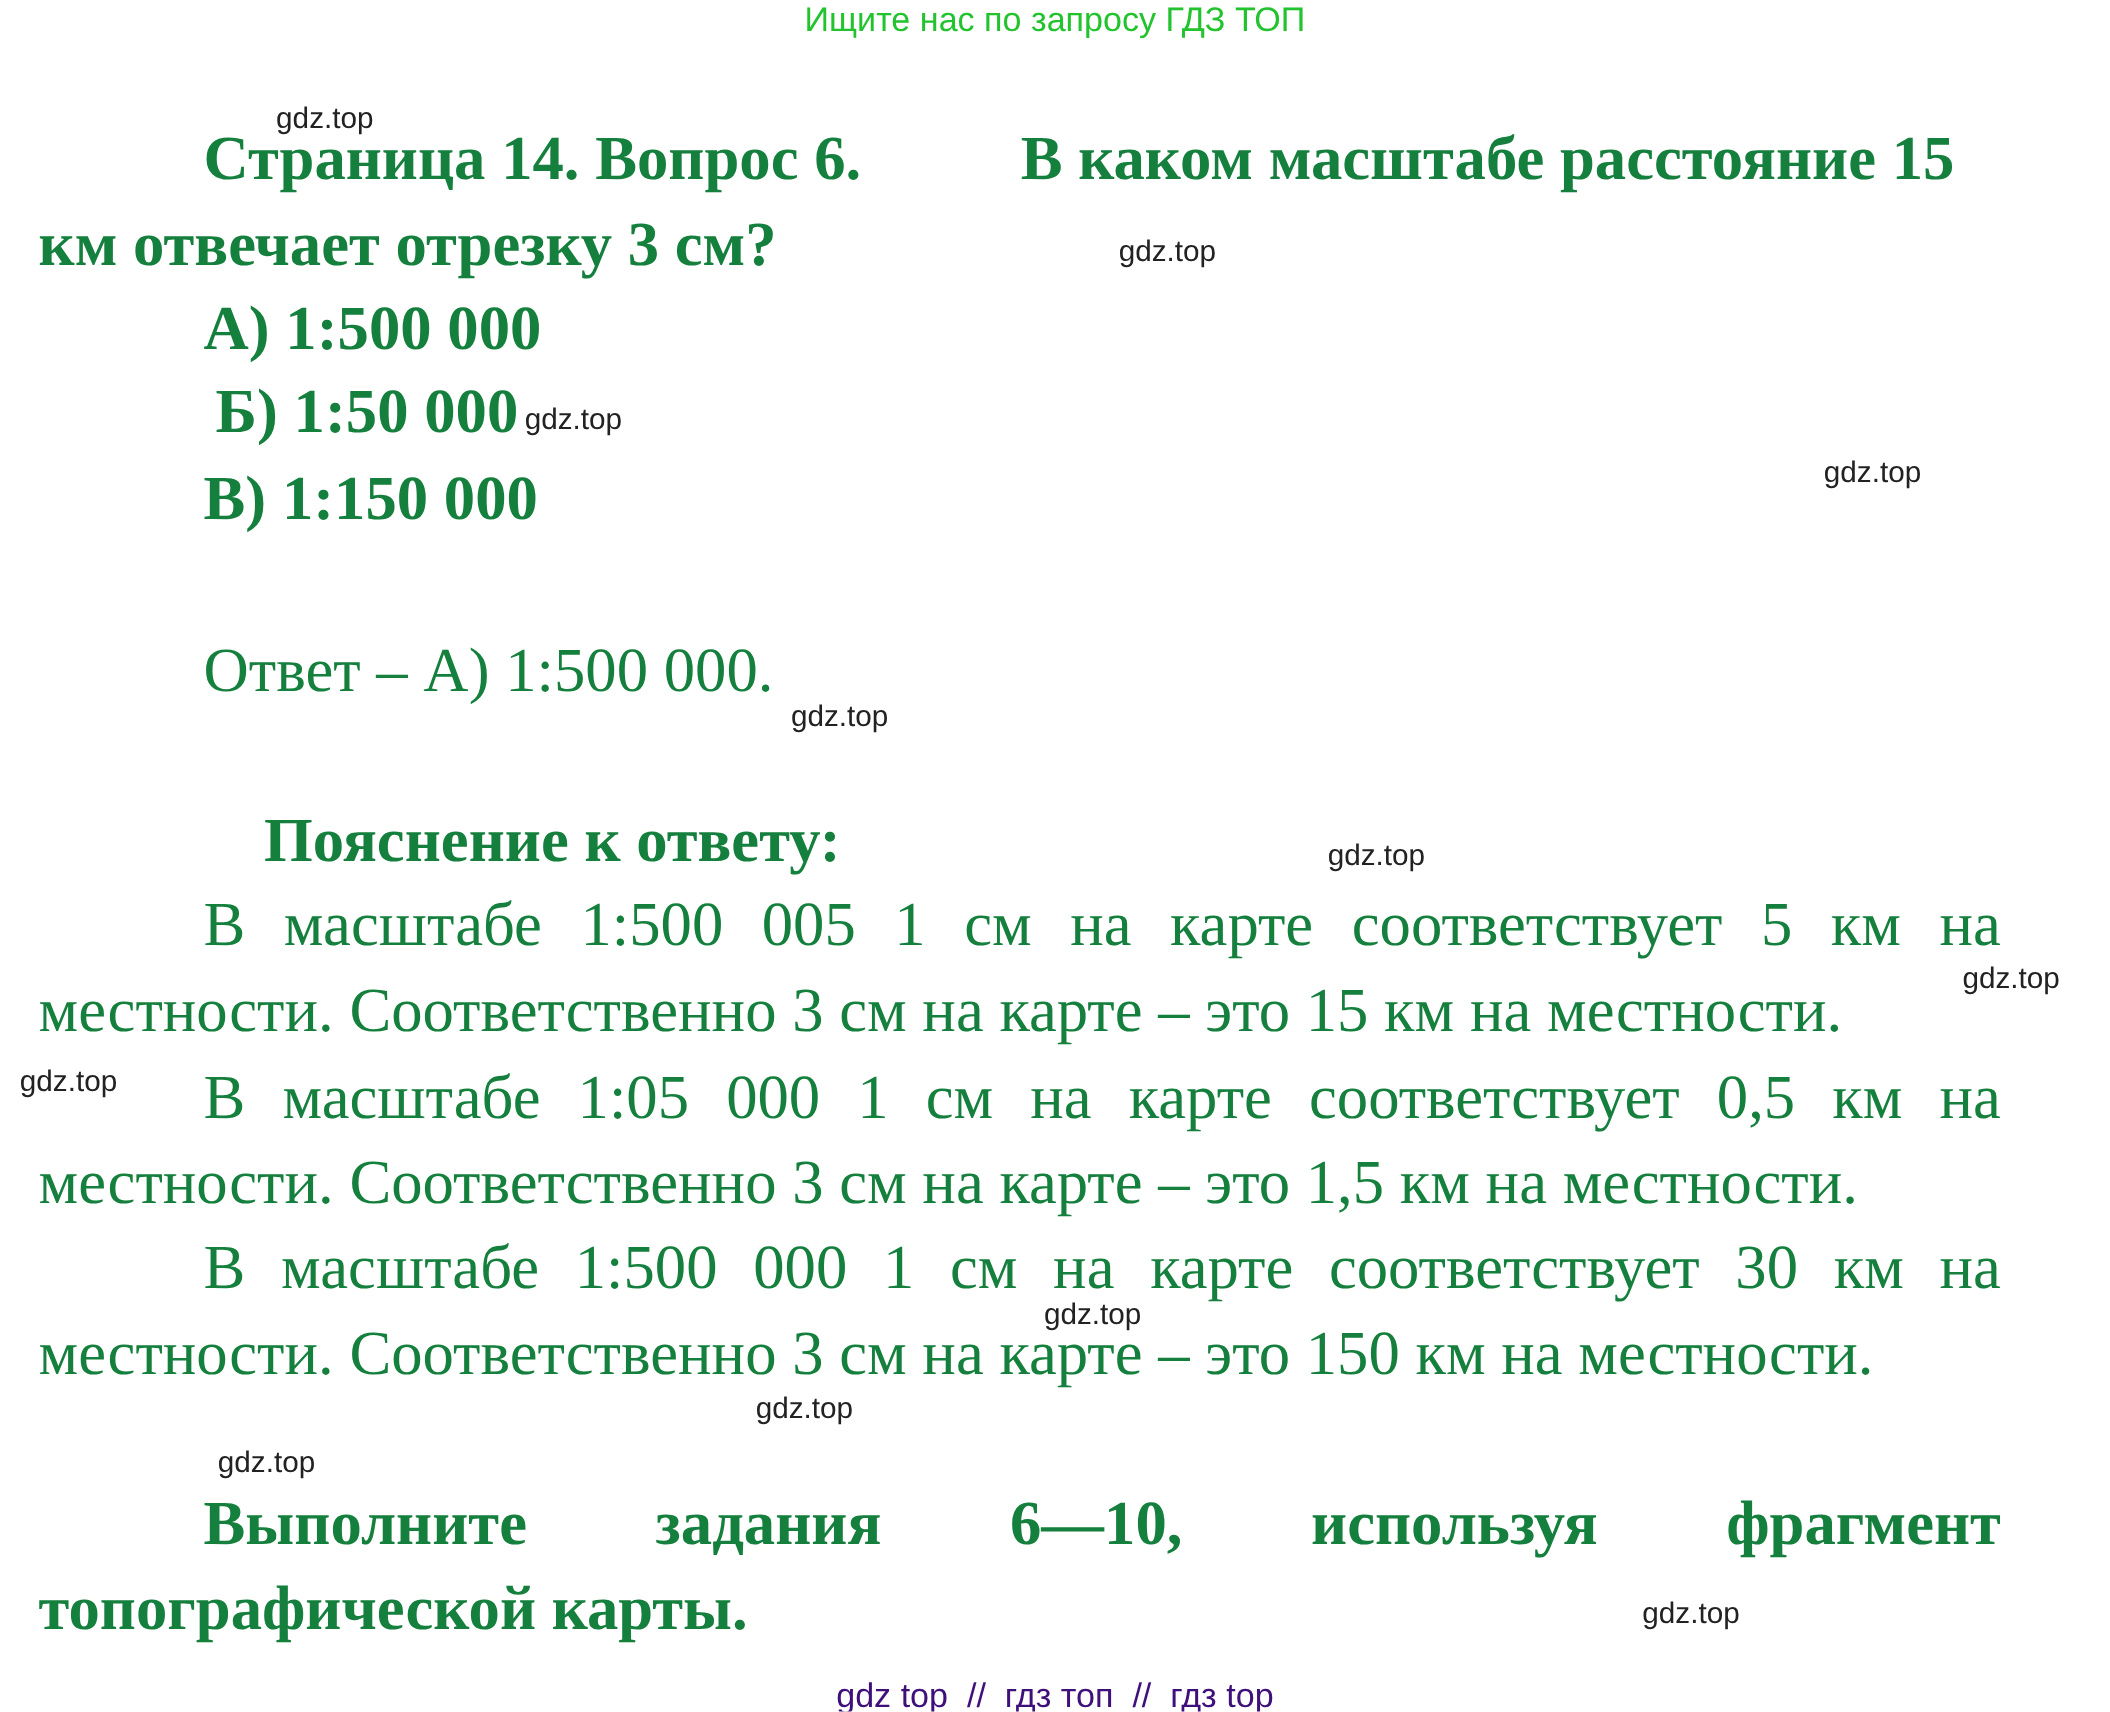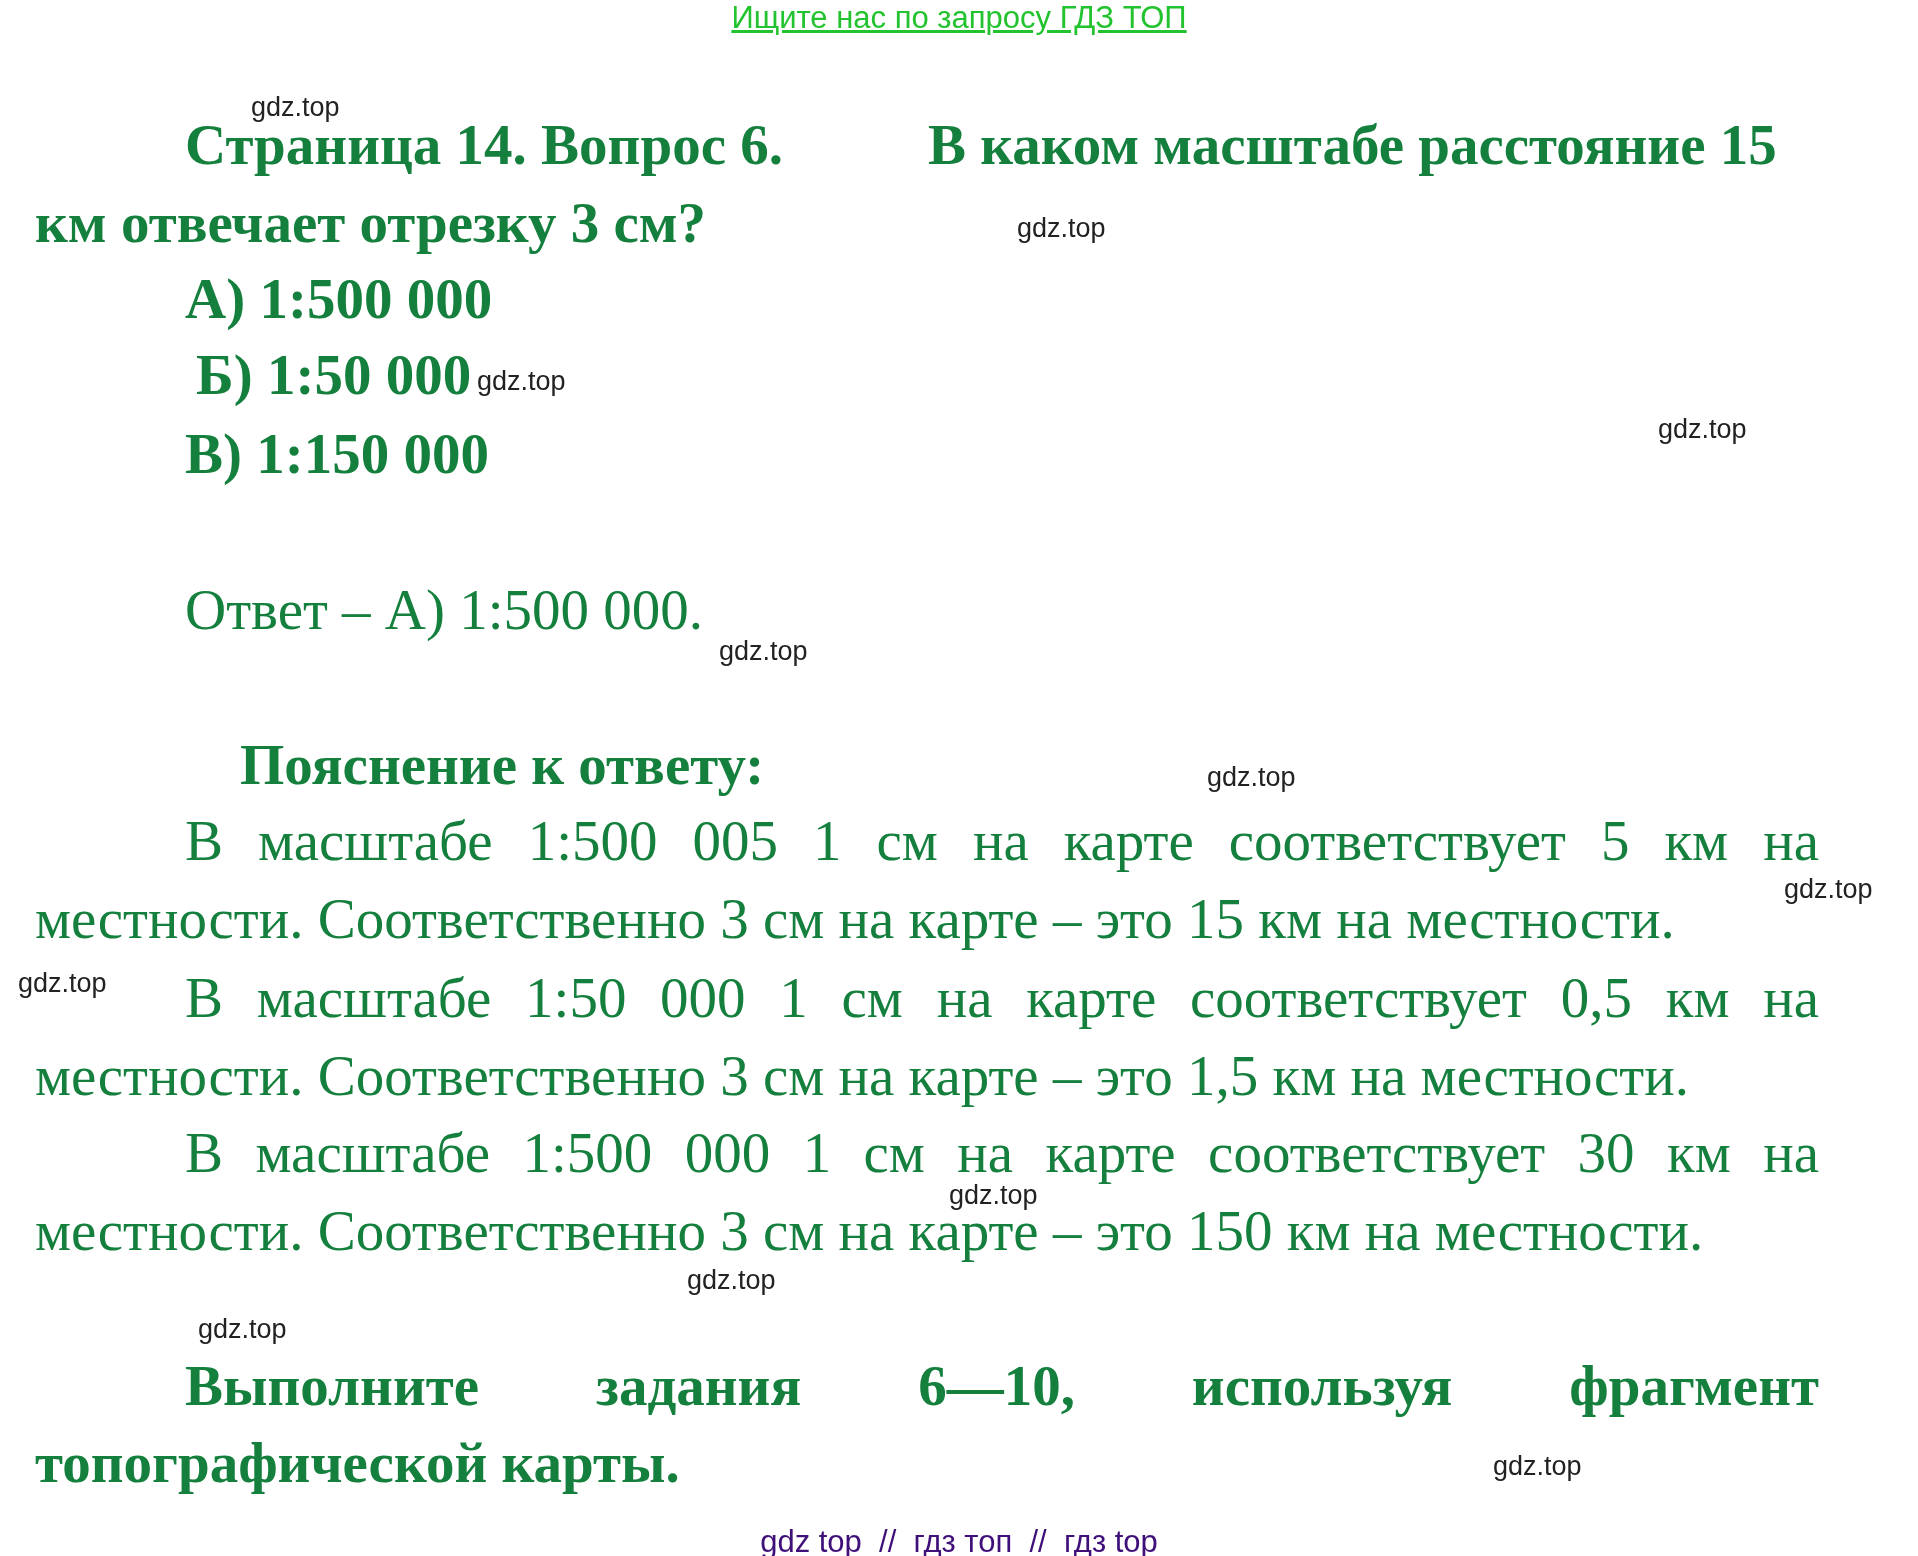--- a/index.html
+++ b/index.html
@@ -9,37 +9,37 @@
   .footer { top:1522px; left:0; width:1918px; text-align:center; font-family:"Liberation Sans", sans-serif; font-size:31px; line-height:40px; }
   .serif { font-family:"Liberation Serif", serif; color:#15803d; }
   .bold { font-weight:bold; }
   .big { font-size:57px; line-height:66px; }
   .just { left:35px; width:1784px; text-align:justify; text-align-last:justify; white-space:normal; }
   .wm { font-family:"Liberation Sans", sans-serif; font-size:27px; color:#222; line-height:30px;text-align:center; }
 </style>
 </head>
 <body>
 
-<div class="abs header" style="color:#22c32e;text-decoration:underline;">Ищите нас по запросу ГДЗ ТОП</div>
+<div class="abs header" style="color:#22c32e;">Ищите нас по запросу ГДЗ ТОП</div>
 
 <div class="abs serif bold big" style="left:185px; top:112px;">Страница 14. Вопрос 6.</div>
 <div class="abs serif bold big" style="left:928px; top:112px;text-align:center;">В каком масштабе расстояние 15</div>
 <div class="abs serif bold big" style="left:35px; top:190px;">км отвечает отрезку 3 см?</div>
 
 <div class="abs serif bold big" style="left:185px; top:266px;">А) 1:500 000</div>
 <div class="abs serif bold big" style="left:196px; top:342px;">Б) 1:50 000</div>
 <div class="abs serif bold big" style="left:185px; top:421px;">В) 1:150 000</div>
 
 <div class="abs serif big" style="left:185px; top:577px;">Ответ – А) 1:500 000.</div>
 
 <div class="abs serif bold big" style="left:200px; top:732px;margin-left:40px;">Пояснение к ответу:</div>
 
 <div class="abs serif big just" style="top:808px; padding-left:150px; width:1634px;"><span>В масштабе 1:500 005 1 см на карте соответствует 5 км на</span></div>
 <div class="abs serif big" style="left:35px; top:886px;">местности. Соответственно 3 см на карте – это 15 км на местности.</div>
-<div class="abs serif big just" style="top:965px; padding-left:150px; width:1634px;"><span>В масштабе 1:50 000 1 см на карте соответствует 0,5 км на</span></div>
+<div class="abs serif big just" style="top:965px; padding-left:150px; width:1634px;"><span>В масштабе 1:05 000 1 см на карте соответствует 0,5 км на</span></div>
 <div class="abs serif big" style="left:35px; top:1043px;">местности. Соответственно 3 см на карте – это 1,5 км на местности.</div>
 <div class="abs serif big just" style="top:1120px; padding-left:150px; width:1634px;"><span>В масштабе 1:500 000 1 см на карте соответствует 30 км на</span></div>
 <div class="abs serif big" style="left:35px; top:1198px;">местности. Соответственно 3 см на карте – это 150 км на местности.</div>
 
 <div class="abs serif bold big just" style="top:1353px; padding-left:150px; width:1634px;"><span>Выполните задания 6—10, используя фрагмент</span></div>
 <div class="abs serif bold big" style="left:35px; top:1430px;text-align:center;">топографической карты.</div>
 
 <div class="abs wm" style="left:251px; top:92px;">gdz.top</div>
 <div class="abs wm" style="left:1017px; top:213px;">gdz.top</div>
 <div class="abs wm" style="left:477px; top:366px;">gdz.top</div>

